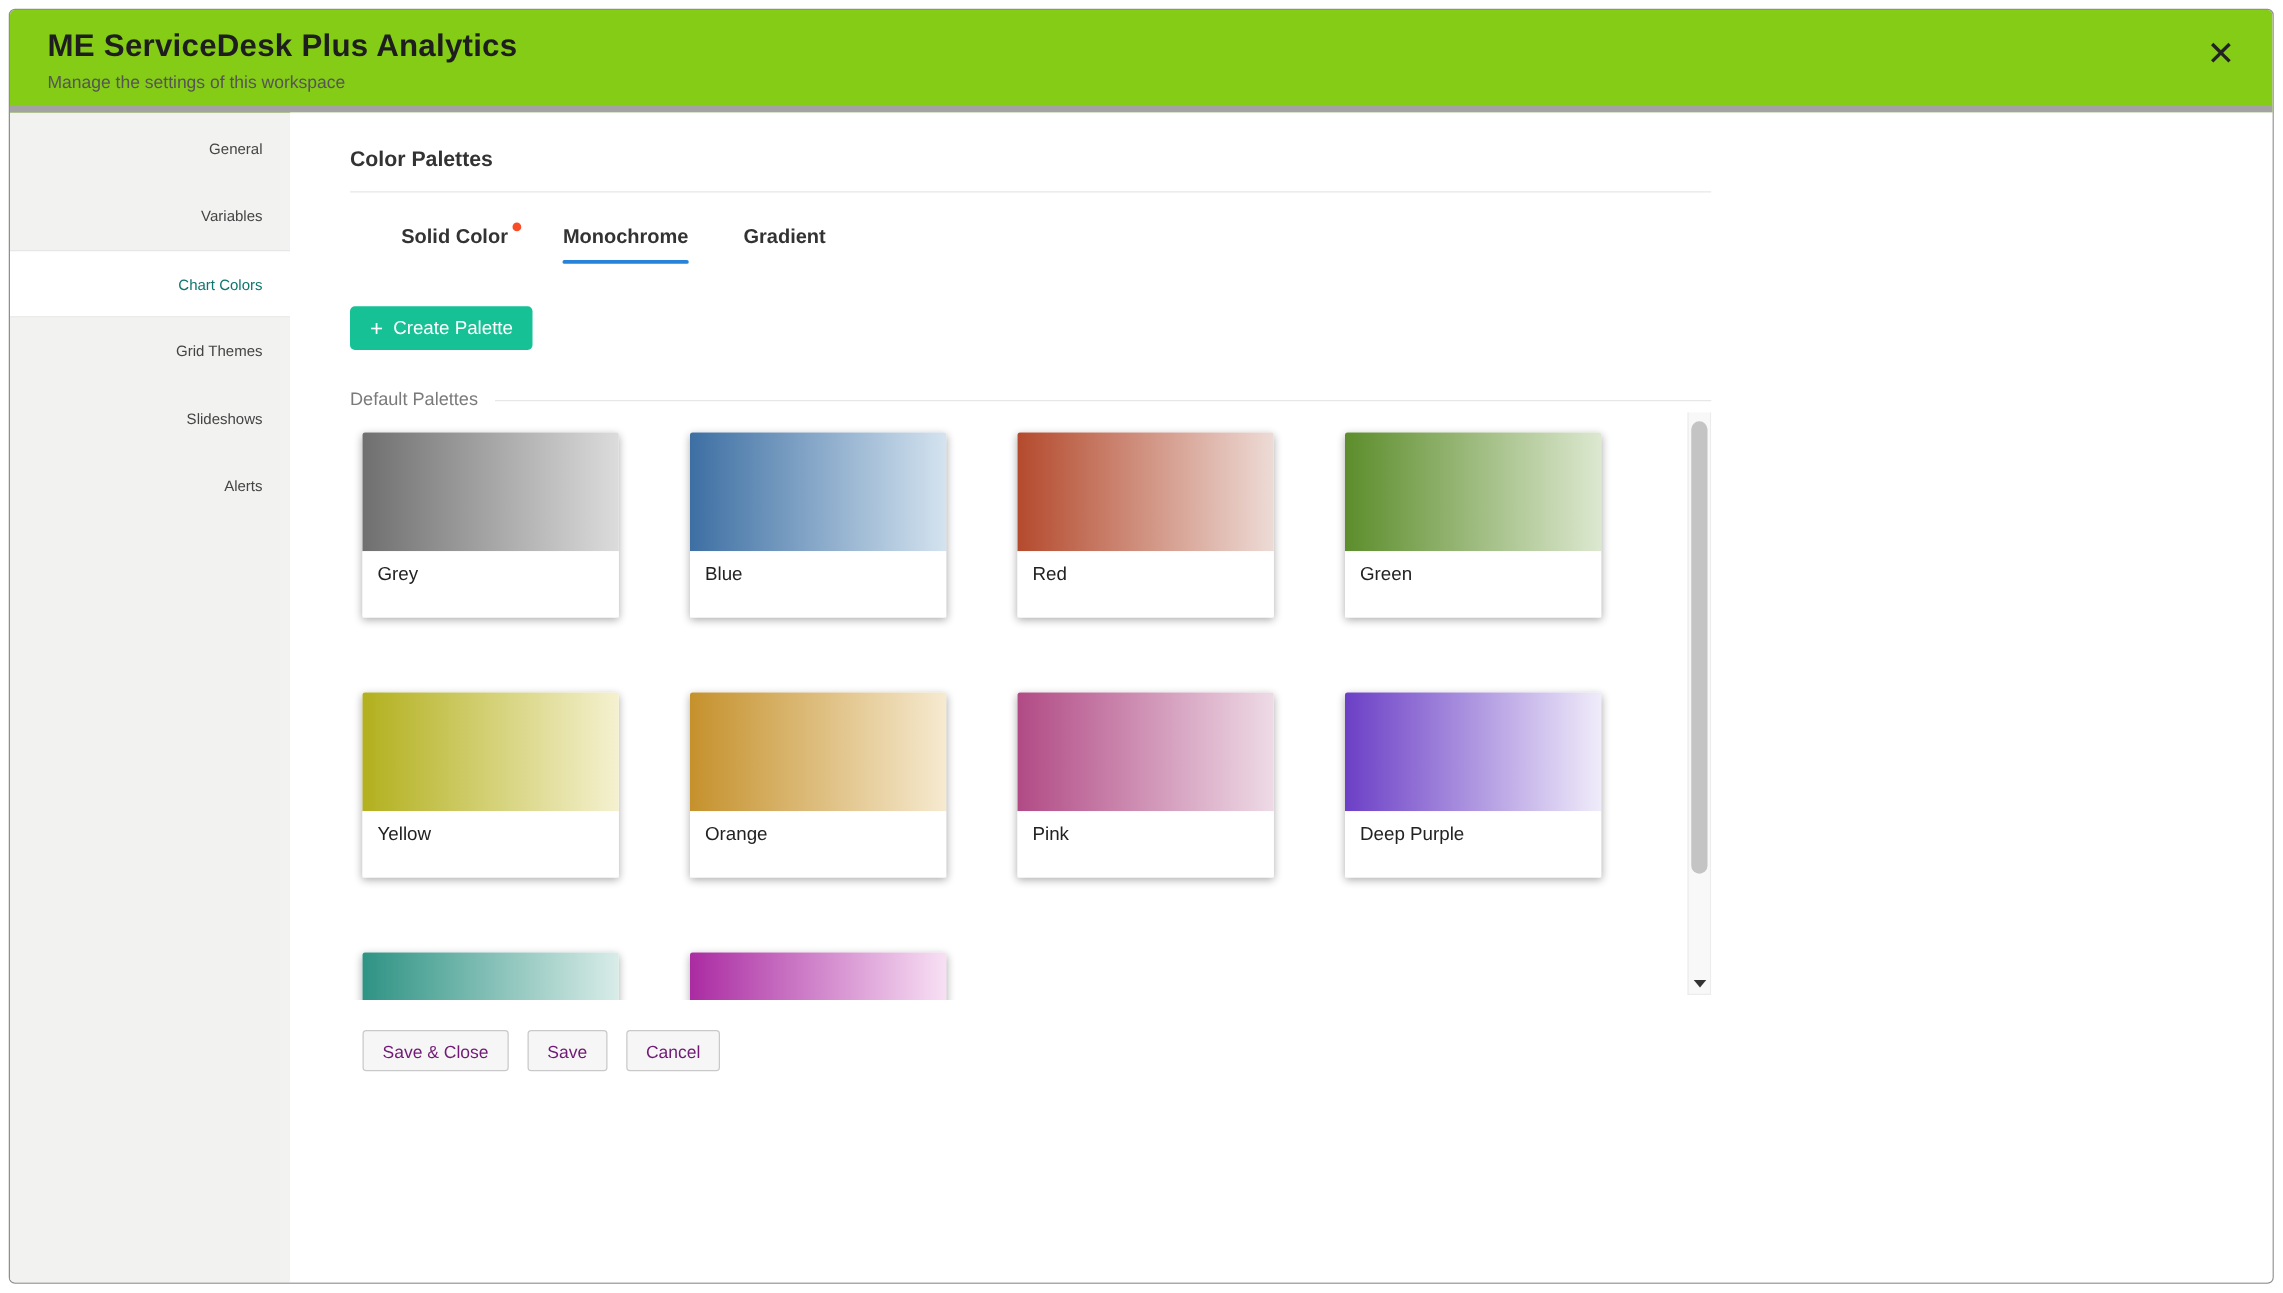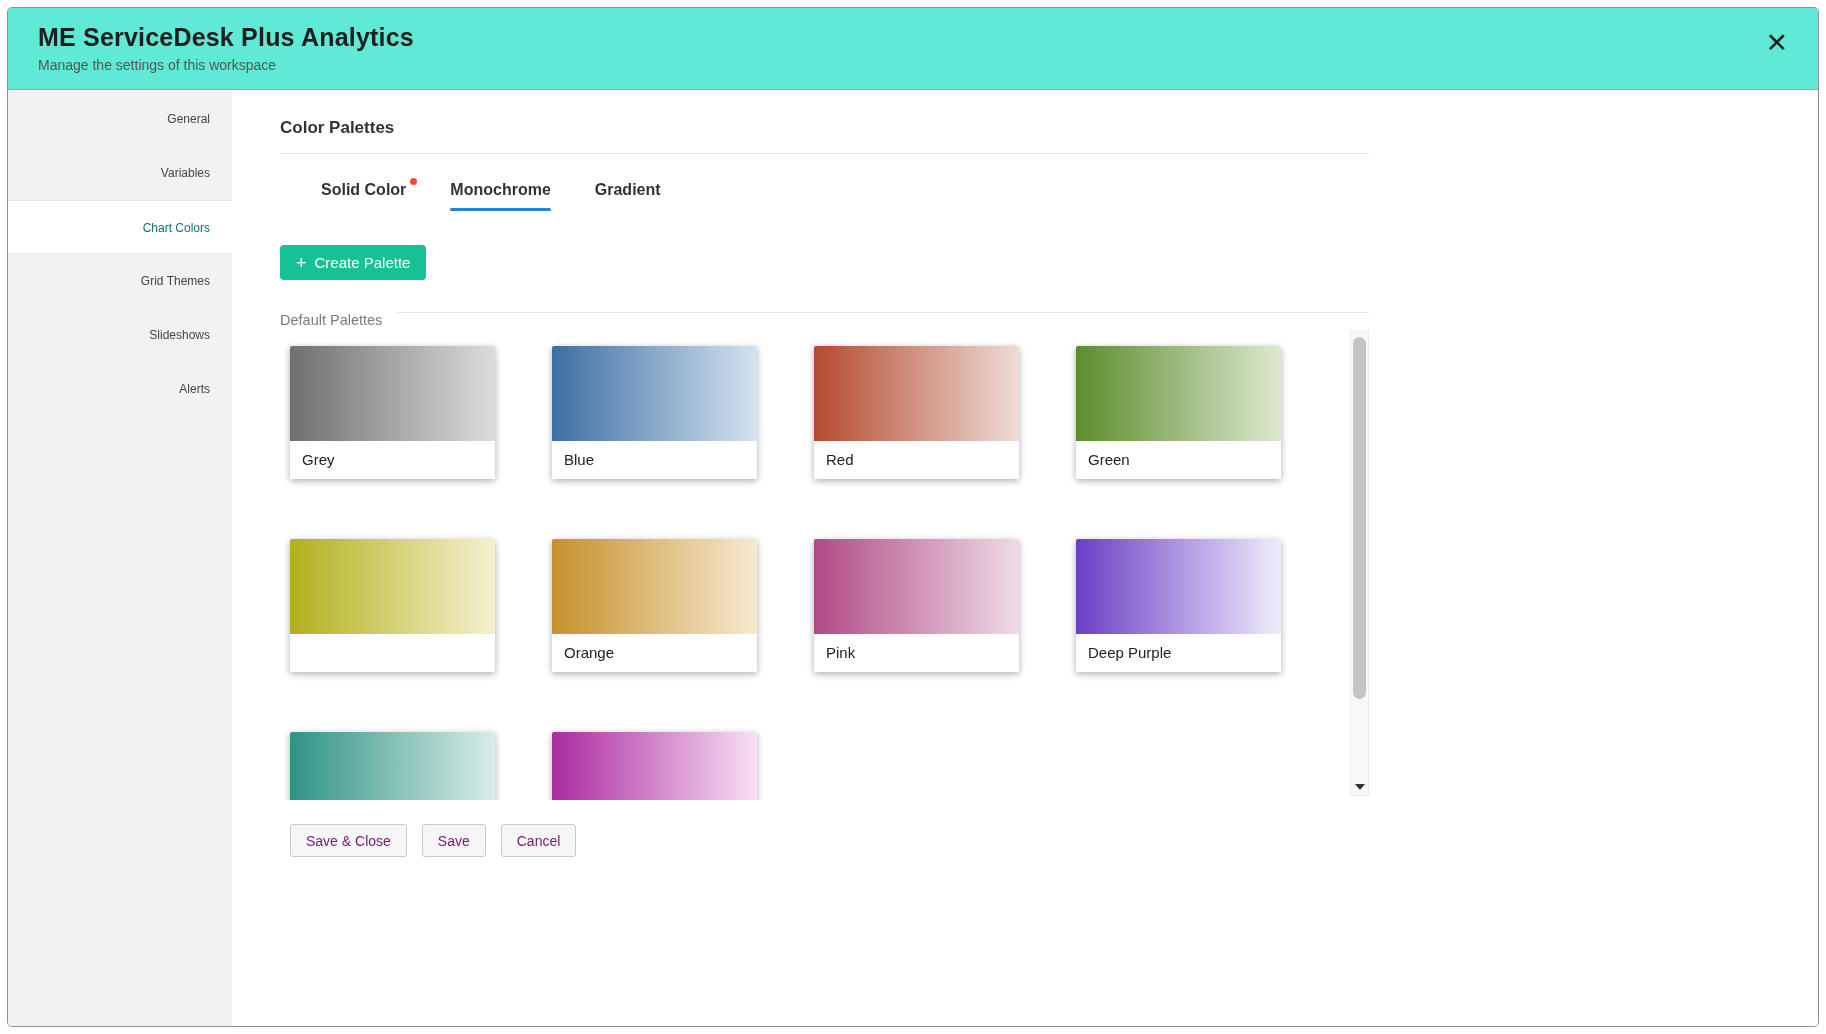--- a/index.html
+++ b/index.html
@@ -8,22 +8,22 @@
     background: #fff;
     font-family: "Liberation Sans", sans-serif;
   }
   .window {
     position: absolute; left: 7px; top: 7px; right: 7px; bottom: 7px;
     border: 1px solid #8f8f8f; border-radius: 5px;
     background: #fff; overflow: hidden;
   }
   
   .hdr {
-    height: 82px; border-bottom: 1px solid #a3a3a3;
-    padding: 15px 28px 0 30px; position: relative; background: #5eead4;
+    height: 82px; border-bottom: 6px solid #a3a3a3;
+    padding: 15px 28px 0 30px; position: relative; background: #84cc16;
   }
   .hdr h1 { font-size: 25px; font-weight: 700; color: #1e1e1e; letter-spacing: .2px; }
   .hdr .subtitle { font-size: 14px; color: #555; margin-top: 5px; }
   .close-btn {
     position: absolute; right: 30px; top: 22px;
     font-size: 27px; color: #222; background: none; border: none;
     line-height: 1; cursor: pointer; font-family: inherit;
   }
   
   .bdy { display: flex; height: calc(100% - 82px); }
@@ -59,40 +59,40 @@
   .create-btn {
     margin-top: 34px; height: 35px; padding: 0 16px;
     background: var(--accent-green, #16c196); color: #fff;
     border: none; border-radius: 4px; font-size: 15px;
     display: inline-flex; align-items: center; gap: 8px;
     cursor: pointer; font-family: inherit;
   }
   .create-btn .plus { font-size: 18px; font-weight: 400; line-height: 1; }
   
   .palettes-hdr {
-    margin-top: 32px; display: flex; align-items: flex-start;
+    margin-top: 32px; display: flex; align-items: center;
     width: 1089px; color: #7a7a7a; font-size: 14.5px;
   }
   .palettes-hdr .line { flex: 1; height: 1px; background: #e7e7e7; margin-left: 14px; }
   .scroll-wrap {
     position: relative; width: 1089px; height: 470px;
     overflow: hidden; margin-top: 2px;
   }
   .grid {
     margin: 16px 0 0 10px;
     display: grid; grid-template-columns: repeat(4, 205px);
     column-gap: 57px; row-gap: 60px;
   }
   .card {
     width: 205px; background: #fff; border-radius: 2px;
     box-shadow: 0 2px 7px rgba(0,0,0,.33); cursor: pointer;
   }
   .swatch { height: 95px; border-radius: 2px 2px 0 0; }
   .card-label {
-    height: 38px; line-height: 38px; padding: 0 12px;
+    height: 53px; line-height: 38px; padding: 0 12px;
     font-size: 15px; color: #222; background: #fff; font-weight: 500;
   }
   
   .scrollbar {
     position: absolute; right: 0; top: -14px; bottom: 4px; width: 19px;
     background: #f8f8f8; border: 1px solid #ececec; cursor: pointer;
   }
   .sb-thumb {
     position: absolute; left: 2px; right: 2px; top: 20px; height: 362px;
     background: #c4c4c4; border-radius: 8px;
@@ -164,20 +164,21 @@
             <div class="card">
               <div class="swatch" style="background: linear-gradient(to right, rgb(180, 74, 45), rgb(237, 219, 214));"></div>
               <div class="card-label">Red</div>
             </div>
             <div class="card">
               <div class="swatch" style="background: linear-gradient(to right, rgb(92, 141, 43), rgb(221, 232, 208));"></div>
               <div class="card-label">Green</div>
             </div>
             <div class="card">
               <div class="swatch" style="background: linear-gradient(to right, rgb(178, 176, 29), rgb(245, 241, 208));"></div>
+              <div class="card-label">Yellow</div>
             </div>
             <div class="card">
               <div class="swatch" style="background: linear-gradient(to right, rgb(197, 145, 44), rgb(246, 234, 208));"></div>
               <div class="card-label">Orange</div>
             </div>
             <div class="card">
               <div class="swatch" style="background: linear-gradient(to right, rgb(177, 74, 133), rgb(238, 219, 230));"></div>
               <div class="card-label">Pink</div>
             </div>
             <div class="card">

